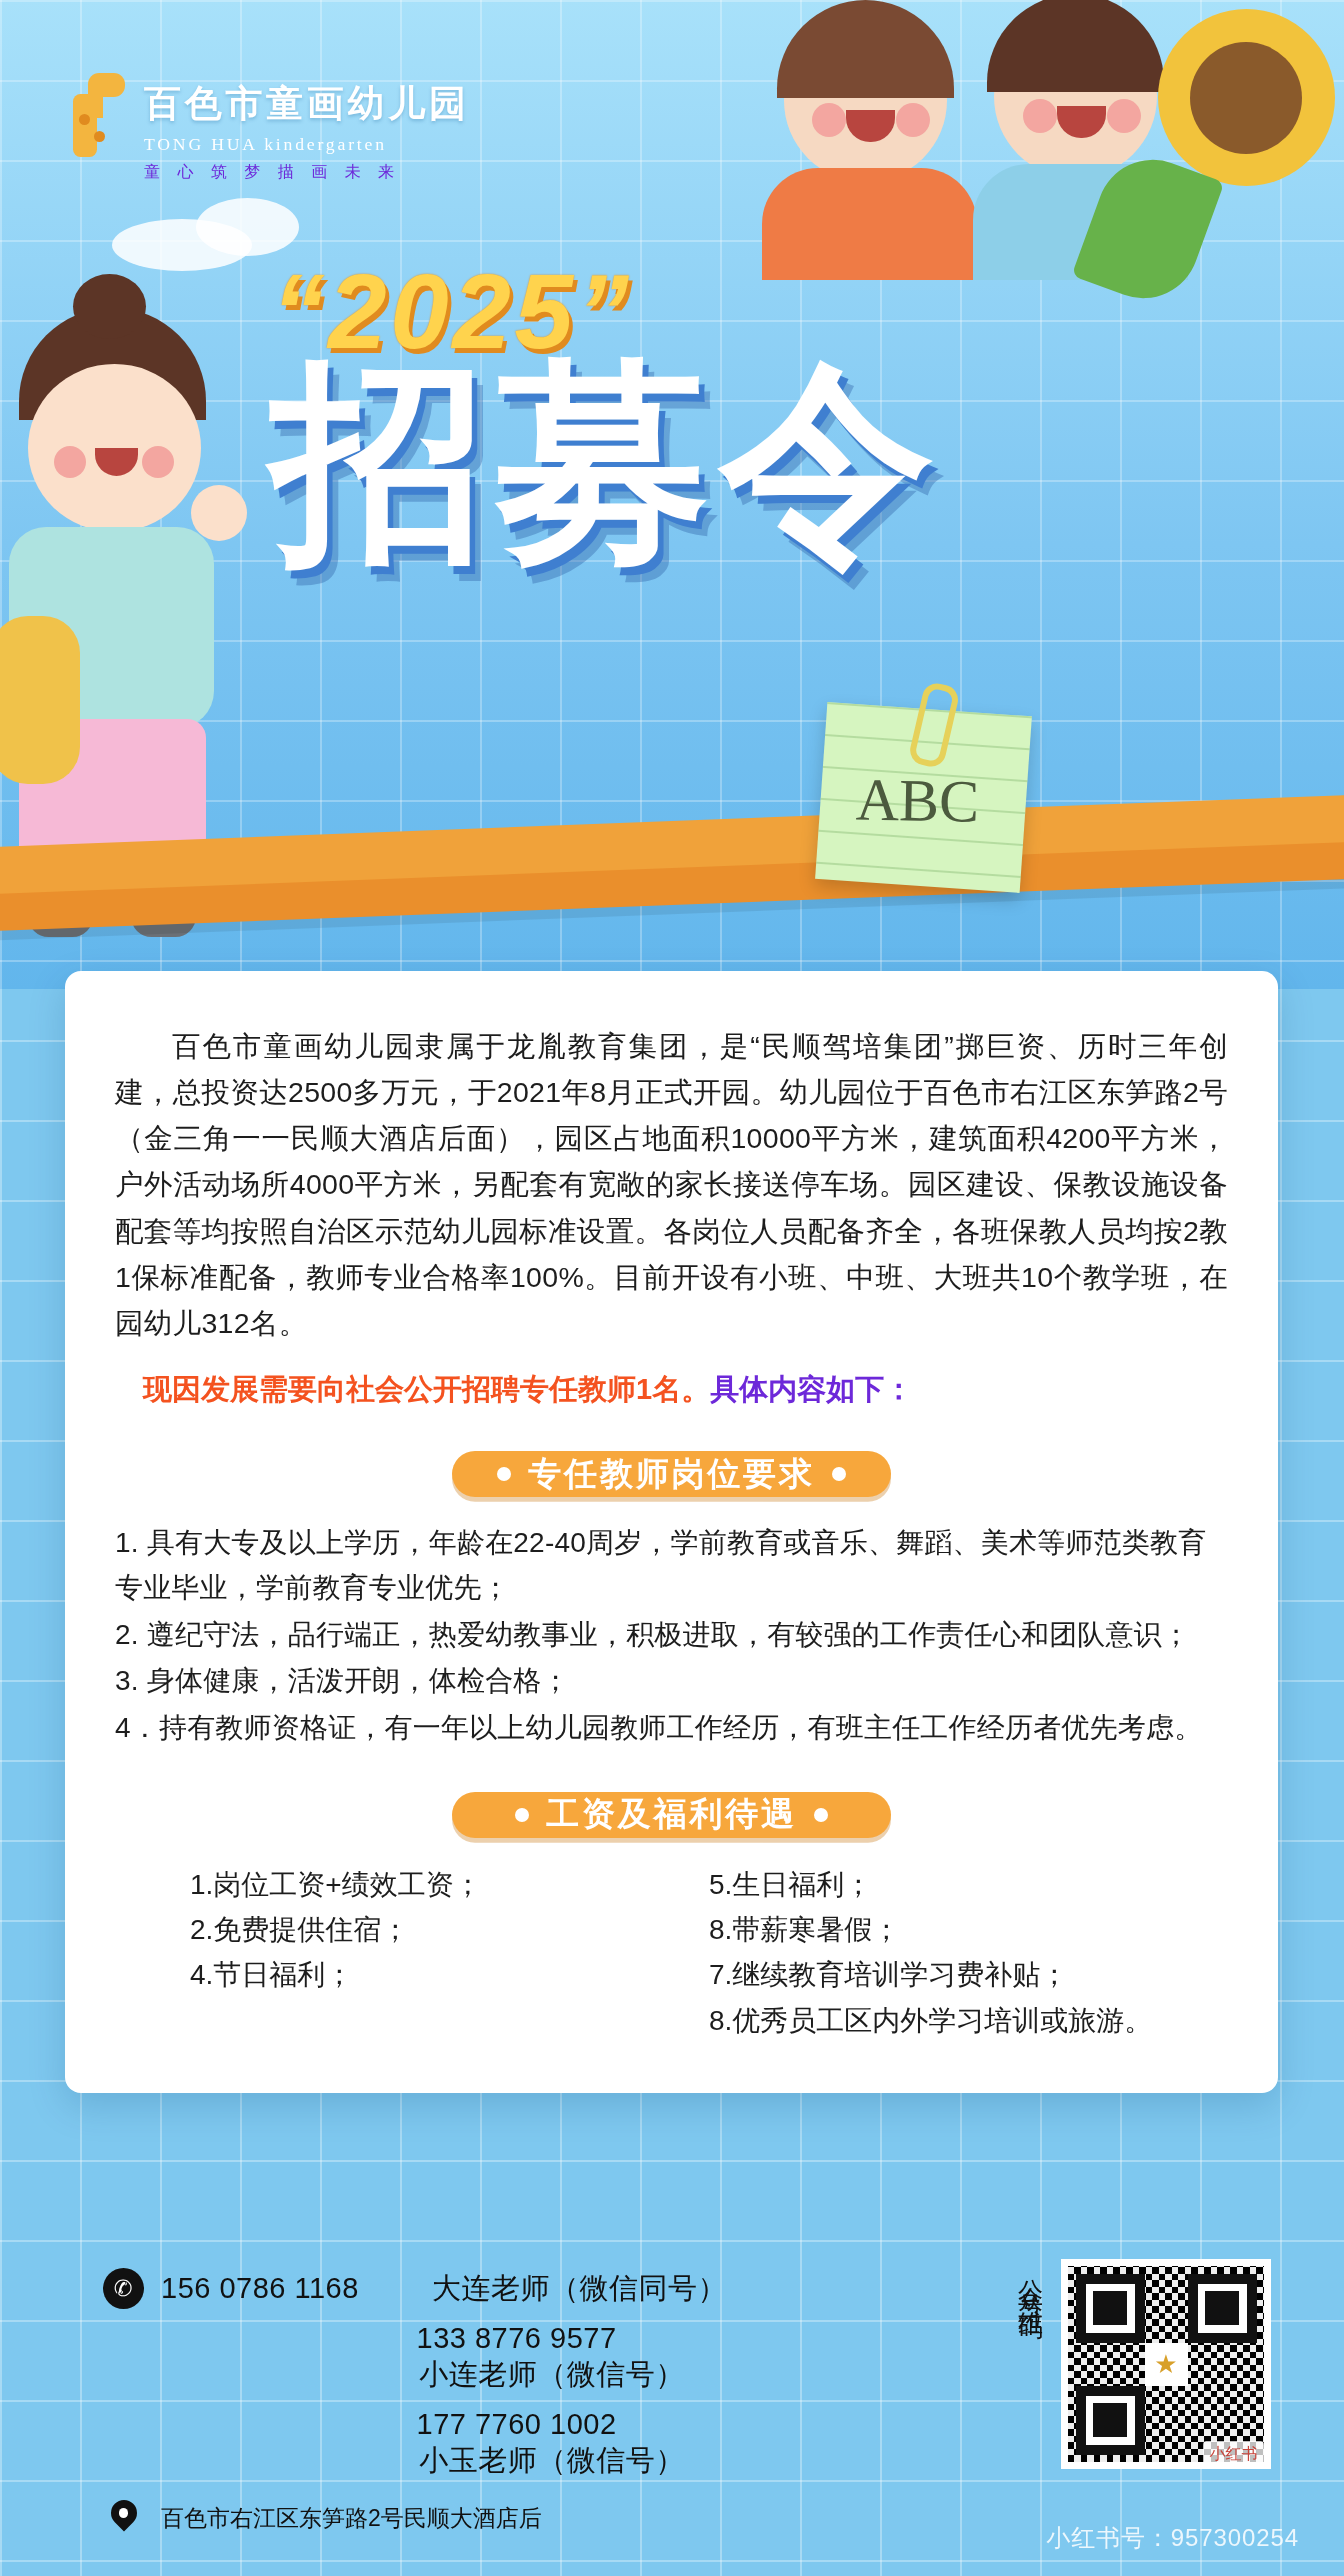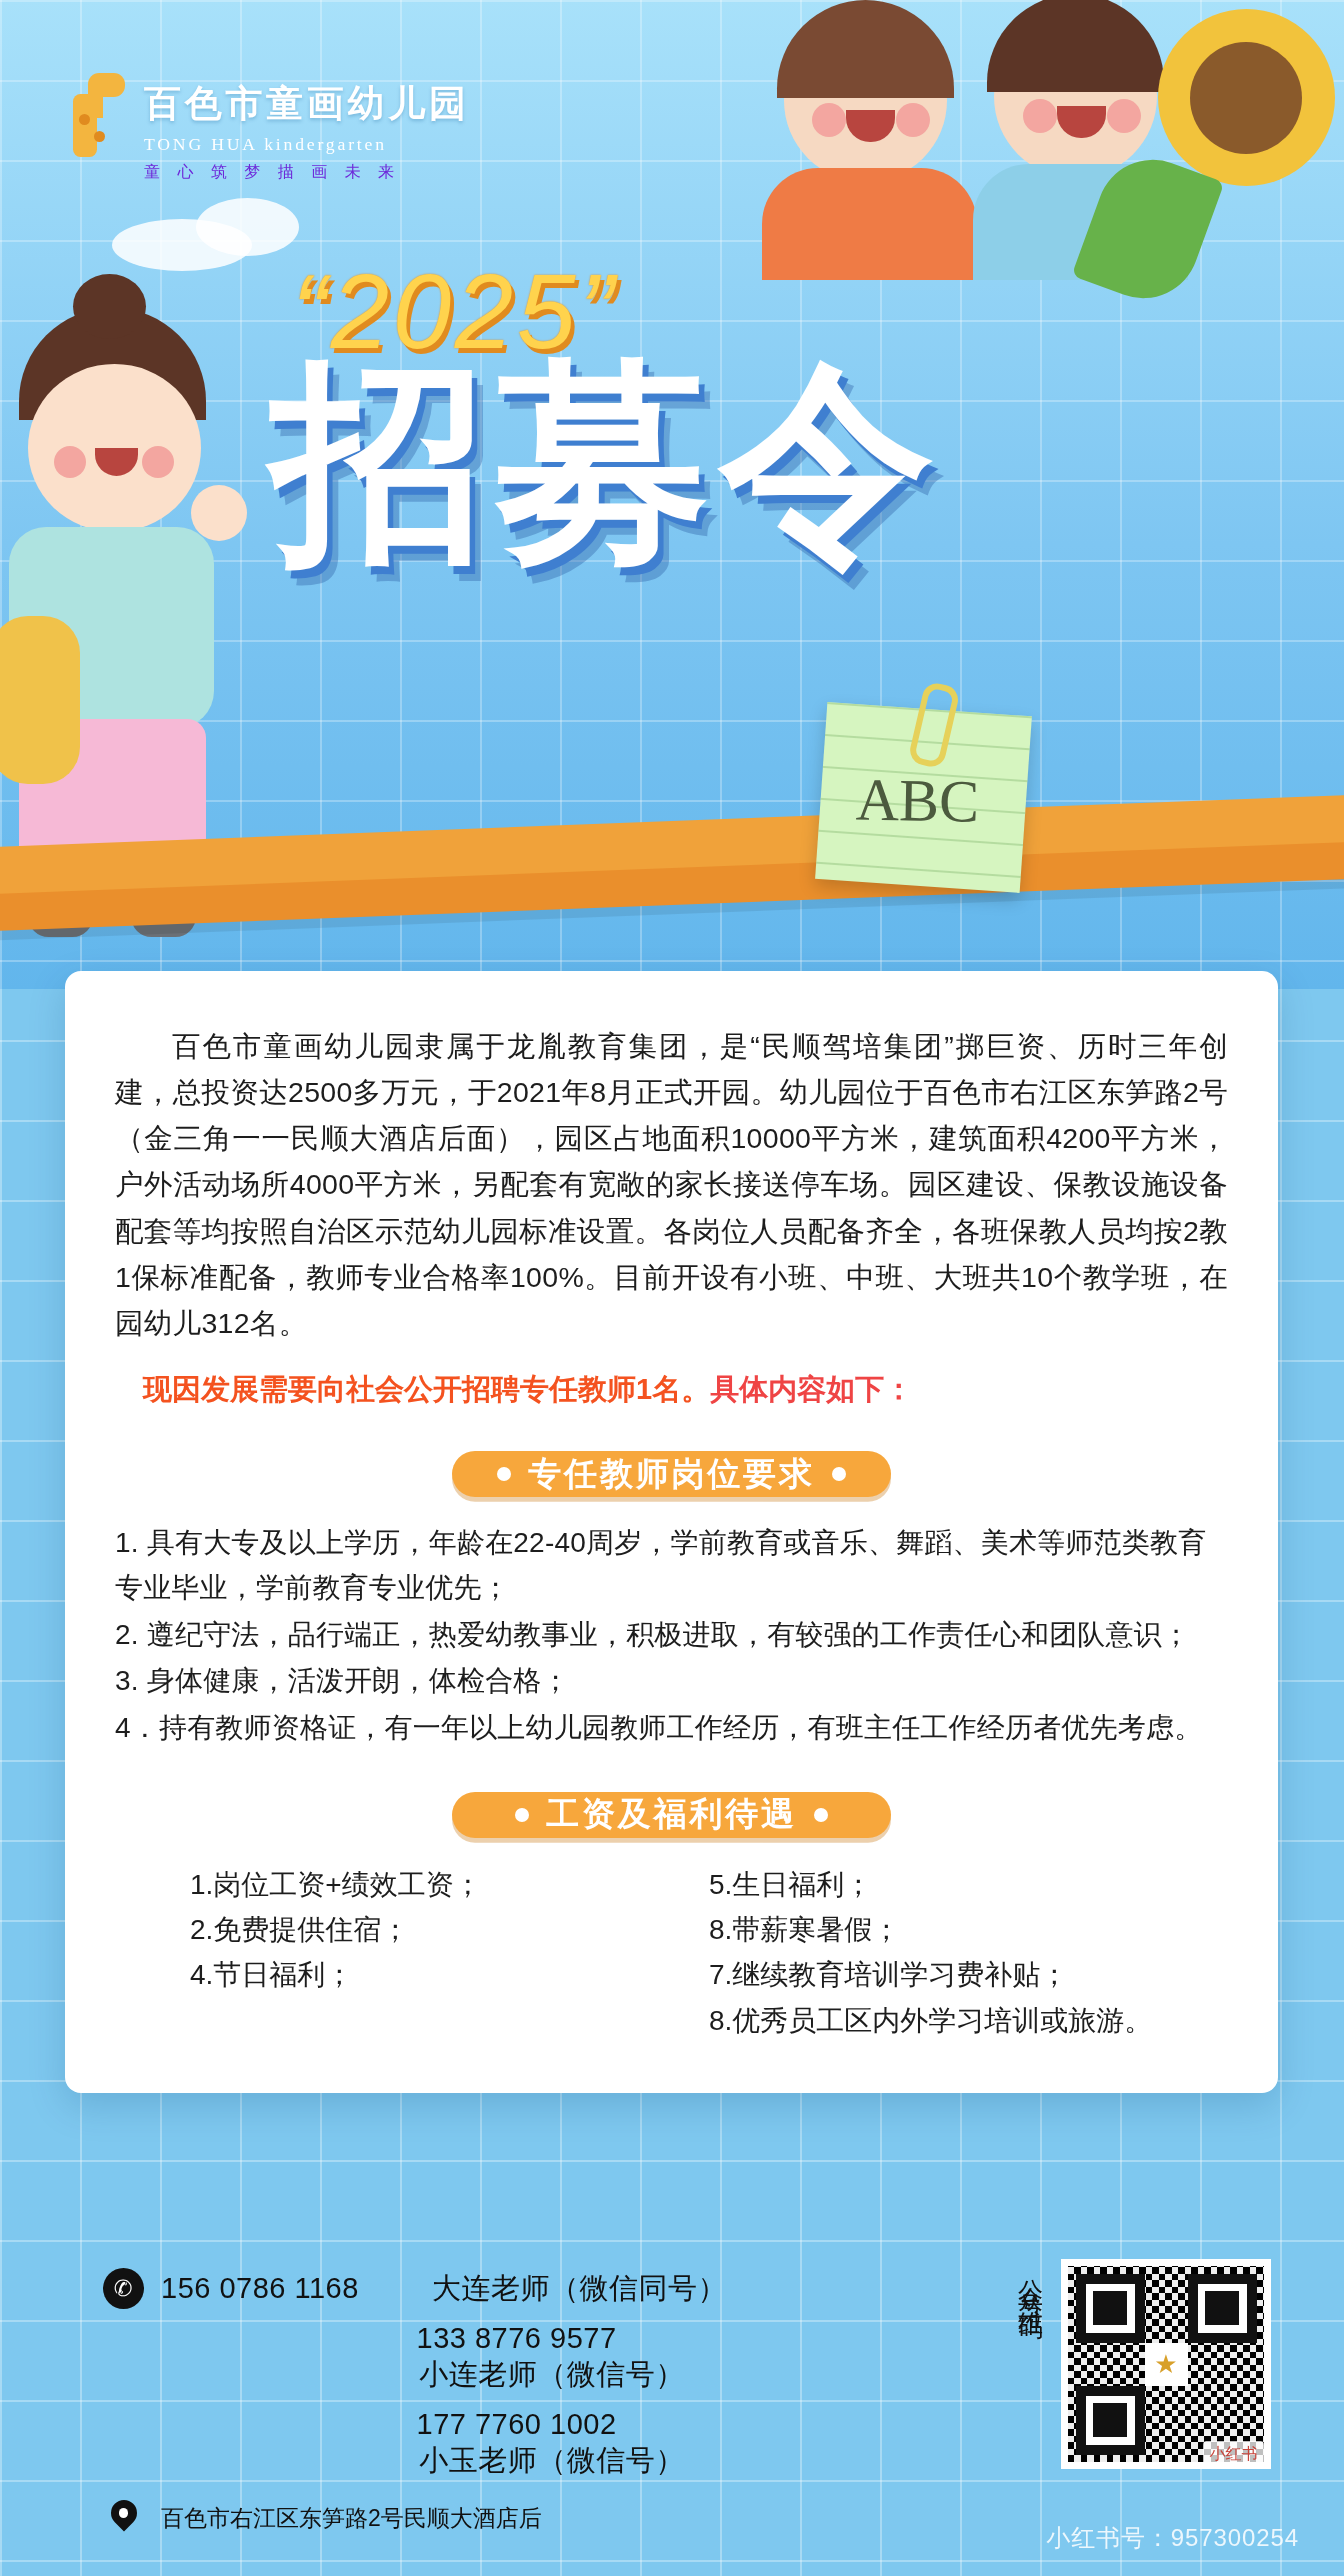--- a/index.html
+++ b/index.html
@@ -89,24 +89,24 @@
   .logo-sub2 {
     font-size: 16px;
     letter-spacing: 6.5px;
     color: #6d28d9;
     margin-top: 6.5px;
   }
 
   
   .year {
     position: absolute;
-    left: 292px;
+    left: 272px;
     top: 252px;
     font-size: 105px;
-    font-weight: normal;
+    font-weight: bold;
     color: #ffd34d;
     font-style: italic;
     letter-spacing: 3.7px;
     text-shadow: 3.7px 4.7px 0 #e08b1f, 0 0 1.9px #e08b1f;
   }
   .headline {
     position: absolute;
     left: 271px;
     top: 355px;
     font-size: 215px;
@@ -186,21 +186,21 @@
     text-indent: 2em;
     letter-spacing: 0.3px;
   }
   .highlight {
     margin-top: 24px;
     font-size: 29px;
     font-weight: bold;
     color: #f4521f;
     padding-left: 28px;
   }
-  .highlight .tail { color: #ef4444; }
+  .highlight .tail { color: #6d28d9; }
   .section-title {
     margin: 41px auto 24px auto;
     width: 439px;
     height: 46px;
     border-radius: 31px;
     background: #f7a73c;
     color: #ffffff;
     font-size: 33px;
     font-weight: bold;
     letter-spacing: 2.8px;

